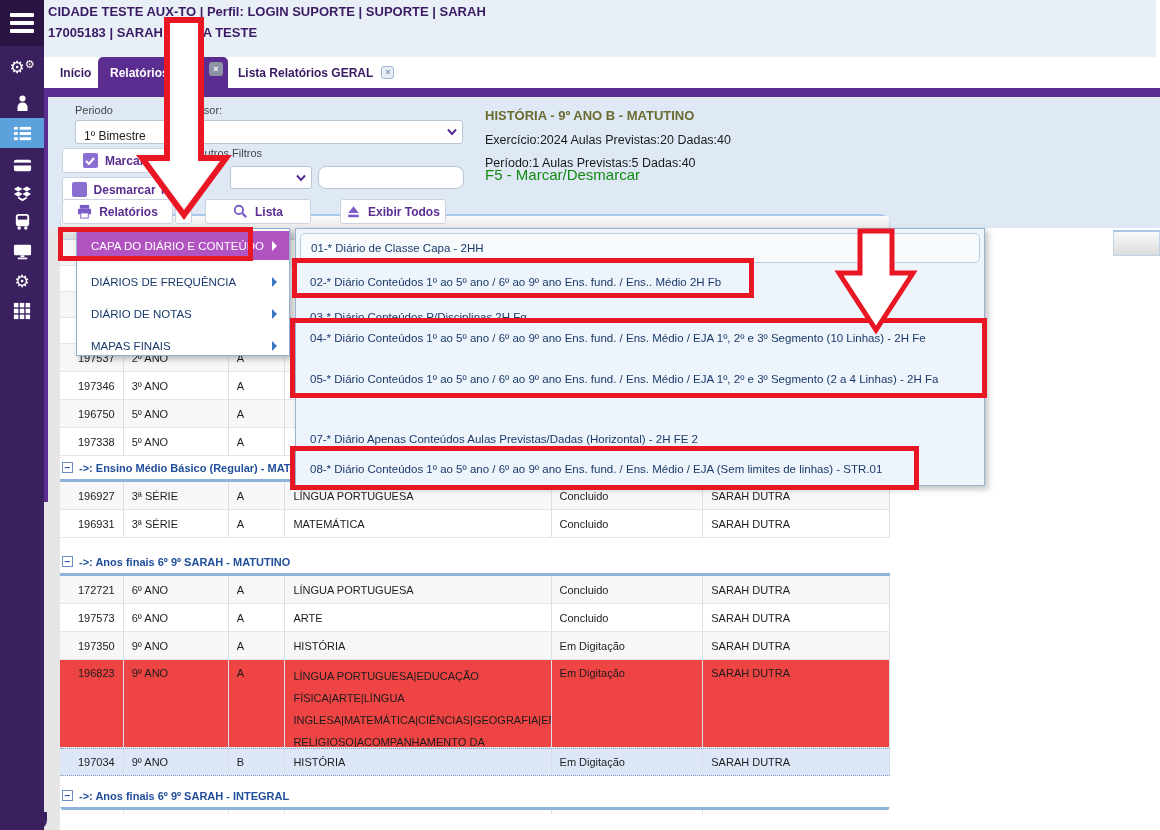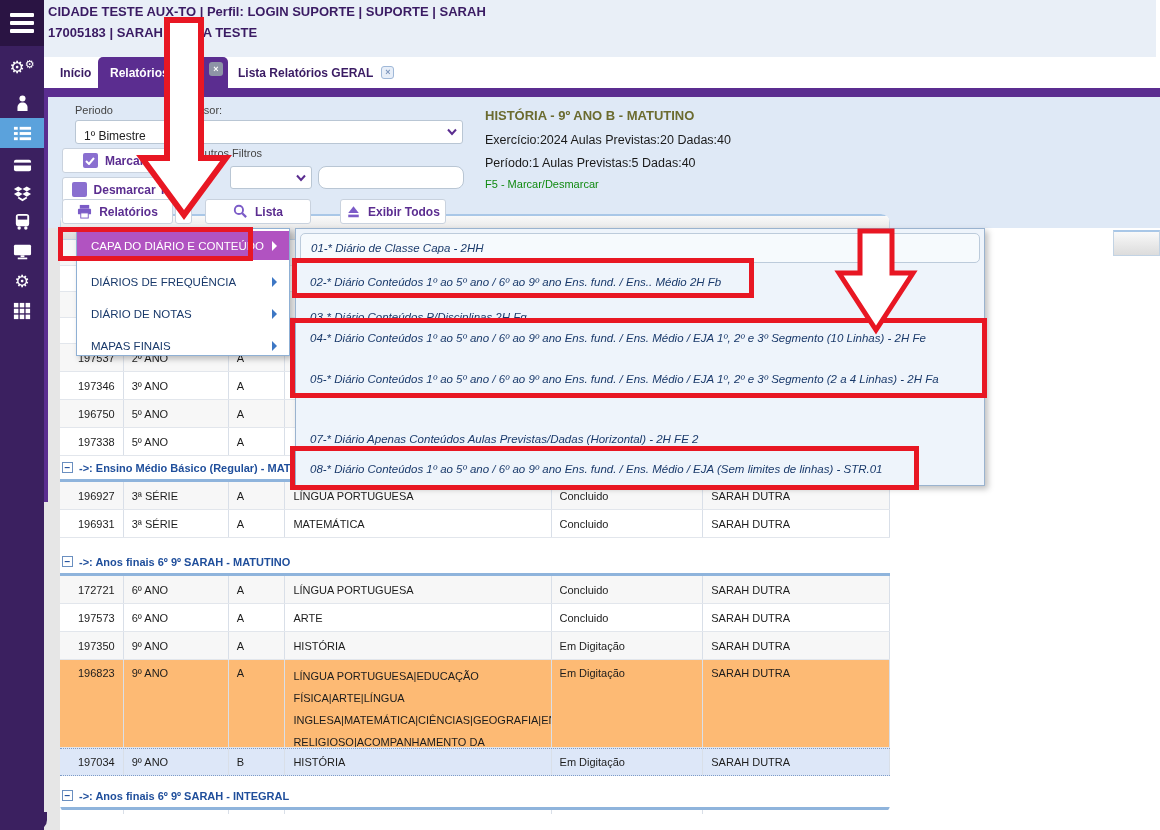--- a/index.html
+++ b/index.html
@@ -42,51 +42,51 @@
   .fake-select .chev { position:absolute; right:2px; top:50%; transform:translateY(-50%); width:16px; height:18px; display:flex; align-items:center; justify-content:center; }
   .fake-input { position:absolute; background:#fff; border:1px solid #b9c6d4; border-radius:8px; z-index:2; }
   .fbtn { position:absolute; background:#fff; border:1px solid #c9d2de; border-radius:3px; display:flex; align-items:center; justify-content:center; gap:7px; font-size:12px; font-weight:bold; color:#5b2d90; z-index:2; cursor:pointer; }
   .chkbox { width:15px; height:15px; background:#8a6fd0; border-radius:2px; display:inline-flex; align-items:center; justify-content:center; }
   .caret-seg { position:absolute; background:#fff; border:1px solid #c9d2de; border-radius:3px; z-index:2; cursor:pointer; }
   .caret-seg::after { content:""; position:absolute; left:50%; top:50%; transform:translate(-50%,-30%); border:4px solid transparent; border-top-color:#333; }
 
   
   .info-title { position:absolute; left:485px; top:108px; font-size:13px; font-weight:bold; color:#6b6b2f; z-index:2; }
   .info-line { position:absolute; left:485px; font-size:12.5px; color:#1a1a1a; z-index:2; }
-  .info-hint { position:absolute; left:485px; top:178px; font-size:11px; color:#118a11; z-index:2; }
+  .info-hint { position:absolute; left:485px; top:166px; font-size:15px; color:#118a11; z-index:2; }
 
   
   .grid { left:60px; top:214px; width:830px; height:600px; overflow:hidden; z-index:1; background:#fff;border-radius:9px; }
   .ghead { height:26px; background:linear-gradient(#f9f9f9,#dcdcdc); border:1px solid #c2d3e4; border-top:2px solid #a9c7e7; }
   .ghead2 { left:1113px; top:230px; width:47px; height:26px; background:linear-gradient(#f9f9f9,#dcdcdc); border:1px solid #c2d3e4; border-top:2px solid #a9c7e7; z-index:1; }
   .row { display:flex; width:100%; border-bottom:1px solid #e2e6ec; cursor:pointer; }
   .r26 { height:26px; } .r28 { height:28px; } .r88 { height:88px; } .r4 { height:4px; border-bottom:none; }
   .row.odd  { background:#f7f7f7; }
   .row.even { background:#ffffff; }
-  .row.yellow { background:#fdba74; }
+  .row.yellow { background:#ef4444; }
   .row.selected { background:#dde7f8; border-top:1px dotted #7d9cc8; border-bottom:1px dotted #7d9cc8; }
   .cell { border-right:1px solid #d9dfe8; padding:0 8px; display:flex; align-items:center; font-size:11px; color:#1c1c1c; overflow:hidden; white-space:nowrap; }
   .c1 { width:77px; justify-content:flex-end; }
   .c2 { width:130px; } .c3 { width:68px; } .c4 { width:337px; } .c5 { width:190px; } .c6 { width:235px; }
   .cell.wrap { white-space:normal; align-items:flex-start; padding-top:5px; line-height:22px; }
   .sect { height:26px; display:flex; align-items:center; gap:6px; font-size:11px; font-weight:bold; color:#1f4e9b; border-bottom:3px solid #8fb4dc; background:#fff; padding-left:2px; cursor:pointer; }
   .exp { width:11px; height:11px; border:1px solid #6a8fc0; background:#fff; font-size:10px; line-height:9px; text-align:center; color:#1f4e9b; flex:0 0 auto; }
   .exp::before { content:"−"; }
   .gap { background:#fff; }
   .g12 { height:12px; } .g8 { height:8px; }
 
   
   .menu-panel { left:76px; top:228px; width:214px; height:128px; background:#fff; border:1px solid #8fb0d4; box-shadow:3px 3px 6px rgba(0,0,0,.25); z-index:40; }
   .mi { position:absolute; left:0; width:100%; height:22px; display:flex; align-items:center; padding-left:14px; font-size:11.5px; color:#1a3a6b; cursor:pointer; }
   .mi .arr { position:absolute; right:7px; top:50%; transform:translateY(-50%); width:0; height:0; border:5px solid transparent; border-left-color:#3d77c4; }
   .mi.hl { top:2px; height:29px; background:#b153c1; color:#fff; }
   .mi.hl .arr { border-left-color:#fff; }
   .mi.m2 { top:42px; } .mi.m3 { top:74px; } .mi.m4 { top:106px; }
   .sub-panel { left:295px; top:228px; width:690px; height:258px; background:#eef4fb; border:1px solid #9ab3cf; box-shadow:3px 3px 6px rgba(0,0,0,.25); z-index:40; }
-  .si { position:absolute; left:14px; right:8px; height:24px; display:flex; align-items:center; font-size:11.5px; color:#1a3a6b; white-space:nowrap; cursor:pointer;font-style:italic; }
+  .si { position:absolute; left:14px; right:8px; height:24px; display:flex; align-items:center; font-size:11.5px; color:#1a3a6b; white-space:nowrap; cursor:pointer; }
   .si.framed { left:4px; right:auto; width:680px; height:30px; border:1px solid #bccbdb; border-radius:5px; background:#f6fafd; padding-left:10px; }
   .si.s1 { top:4px; } .si.s2 { top:41px; } .si.s3 { top:76px; } .si.s4 { top:97px; }
   .si.s5 { top:138px; } .si.s6 { top:168px; } .si.s7 { top:198px; } .si.s8 { top:228px; }
 
   
   .rbox { position:absolute; border:5px solid #e81723; z-index:55; pointer-events:none; }
   .rb1 { left:58px;  top:227px; width:195px; height:34px; }
   .rb2 { left:292px; top:258px; width:462px; height:40px; }
   .rb3 { left:290px; top:318px; width:697px; height:80px; }
   .rb4 { left:290px; top:446px; width:629px; height:44px; }

